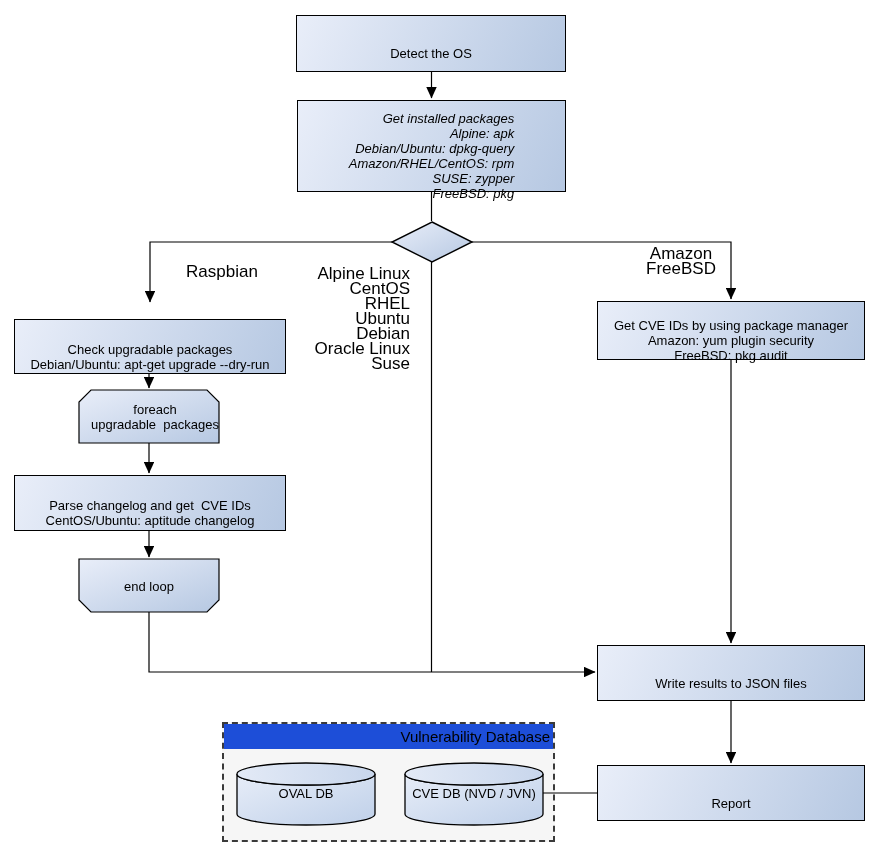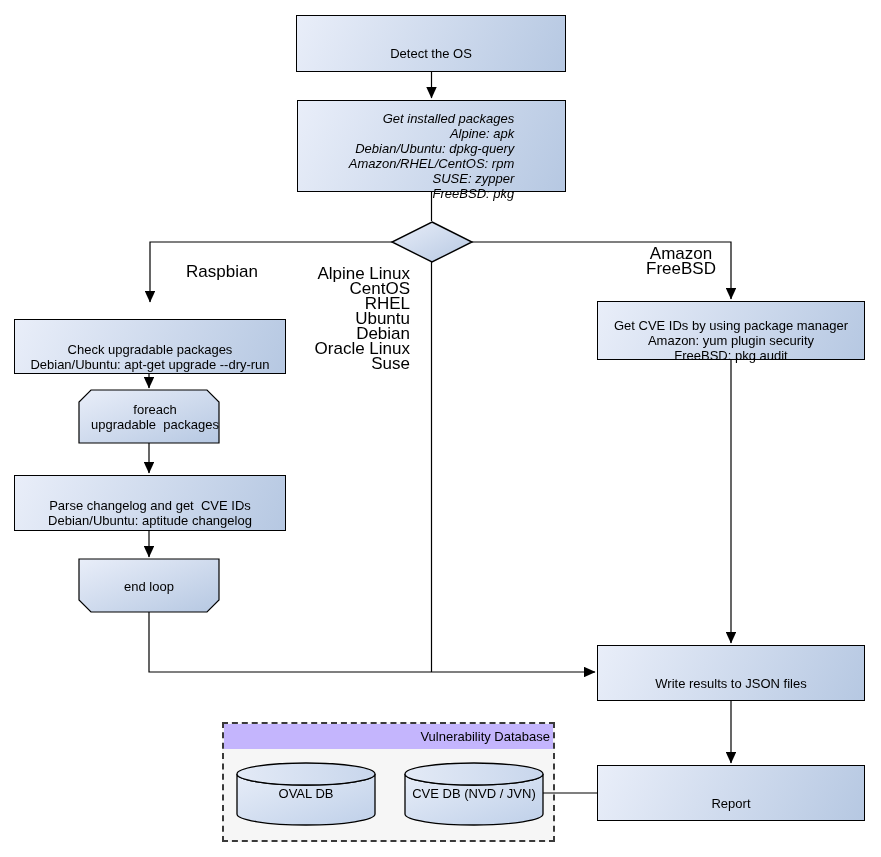--- a/index.html
+++ b/index.html
@@ -23,23 +23,23 @@
   }
   .edge-label{
     position:absolute;z-index:3;font-size:17px;line-height:15px;white-space:pre-wrap;
   }
   #vuln-container{
     position:absolute;z-index:1;box-sizing:border-box;
     left:222px;top:722px;width:333px;height:120px;
     background:#f6f6f6;border:2px dashed #3a3a3a;
   }
   #vuln-header{
-    position:absolute;left:0;top:0;right:0;height:25px;background:#c4b5fd;
+    position:absolute;left:0;top:0;right:0;height:25px;background:#1d4ed8;
     display:flex;align-items:center;justify-content:flex-end;
-    font-size:13px;padding-right:3px;box-sizing:border-box;
+    font-size:15px;padding-right:3px;box-sizing:border-box;
   }
 </style>
 </head>
 <body>
 
 <div id="canvas">
 
   <div id="vuln-container">
     <div id="vuln-header">
       <span>Vulnerability Database</span>
@@ -113,21 +113,21 @@
   <div class="node" style="left:14px;top:319px;width:272px;height:55px;">
     <span class="inner">Check upgradable packages
 Debian/Ubuntu: apt-get upgrade --dry-run</span>
   </div>
 
   <div class="shape-text" style="left:79px;top:390px;width:152px;height:53px;border-radius:16px;">foreach
 upgradable  packages</div>
 
   <div class="node" style="left:14px;top:475px;width:272px;height:56px;">
     <span class="inner">Parse changelog and get  CVE IDs
-Debian/Ubuntu: aptitude changelog</span>
+CentOS/Ubuntu: aptitude changelog</span>
   </div>
 
   <div class="shape-text" style="left:79px;top:559px;width:140px;height:55px;">end loop</div>
 
   <div class="node" style="left:597px;top:301px;width:268px;height:59px;">
     <span class="inner">Get CVE IDs by using package manager
 Amazon: yum plugin security
 FreeBSD: pkg audit</span>
   </div>
 

